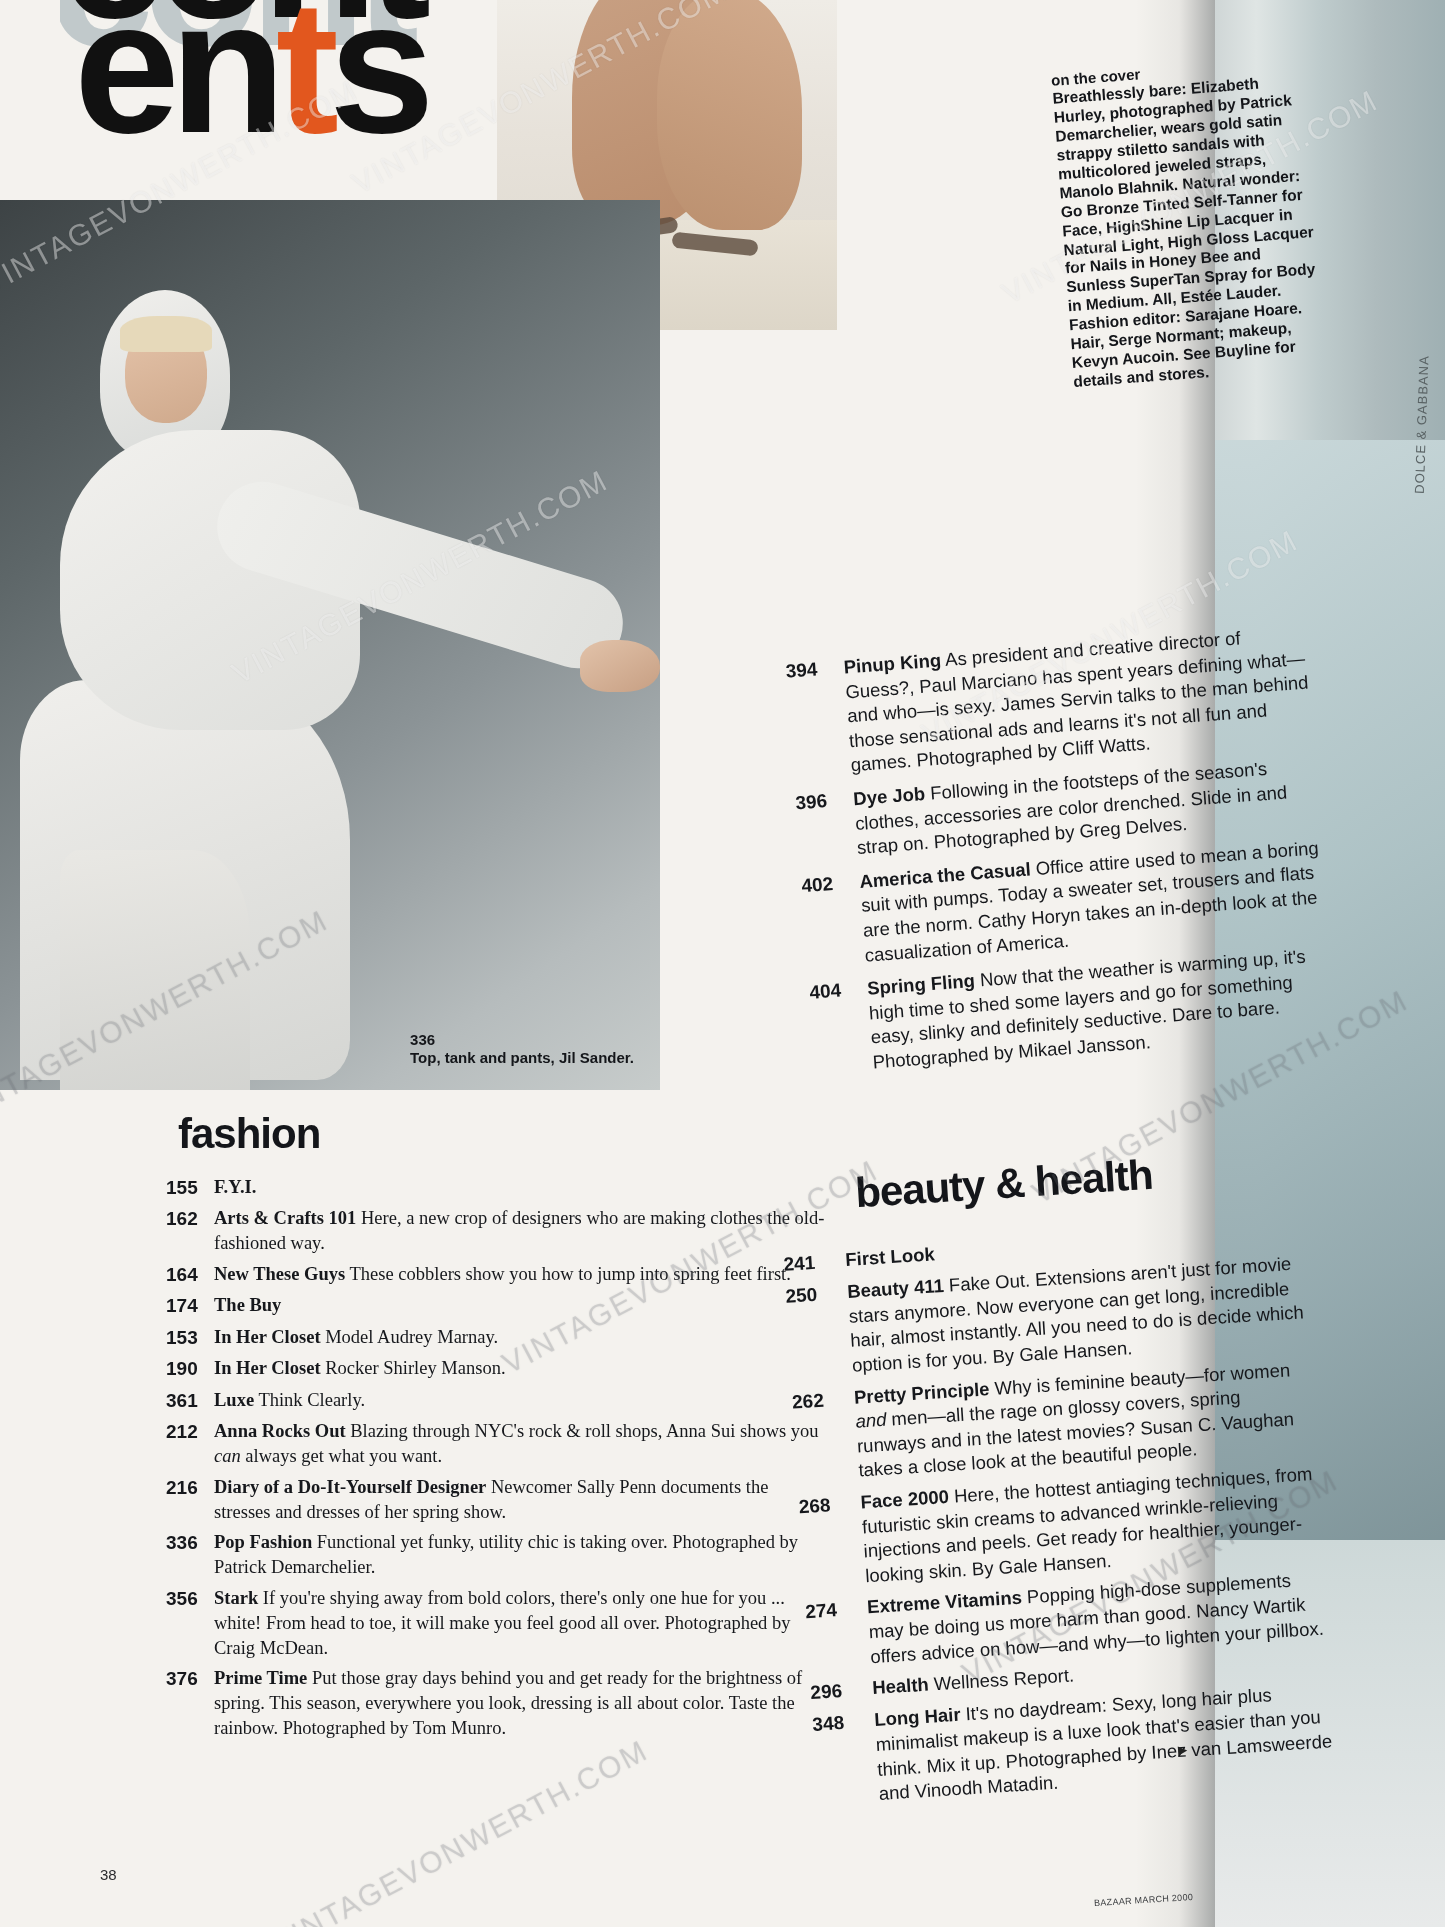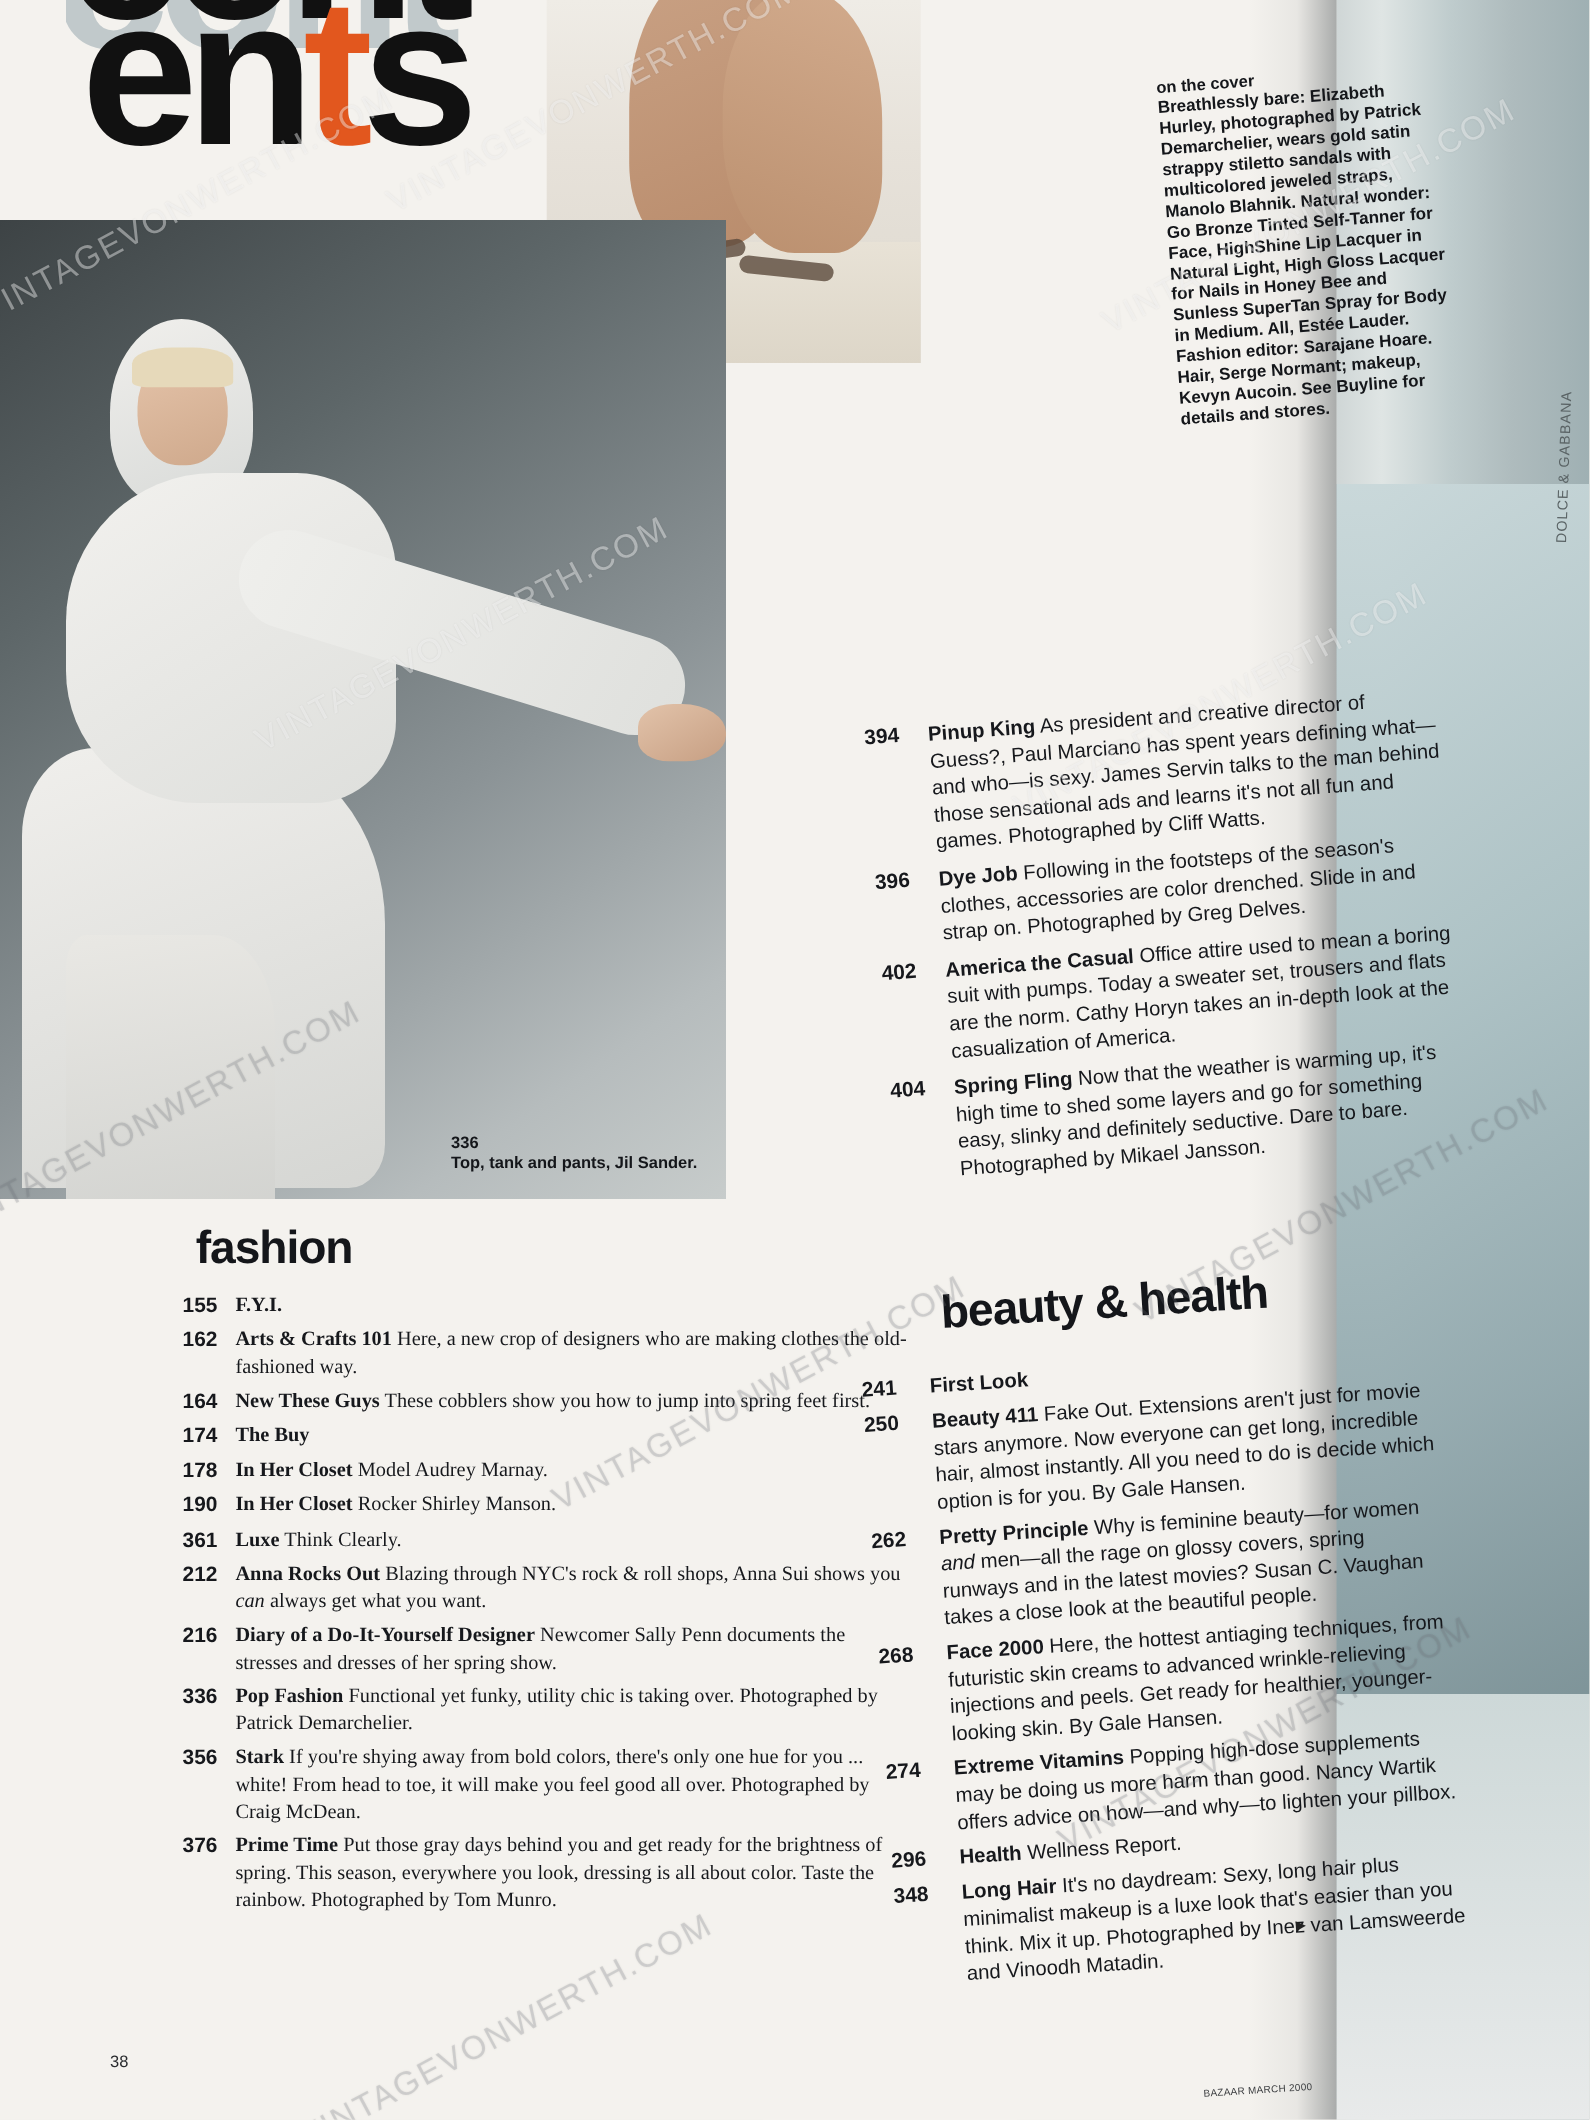--- a/index.html
+++ b/index.html
@@ -284,21 +284,21 @@
       </div>
     <div class="f-row">
         <div class="f-num">164</div>
         <div class="f-txt"><b>New These Guys</b><span> These cobblers show you how to jump into spring feet first.</span></div>
       </div>
     <div class="f-row">
         <div class="f-num">174</div>
         <div class="f-txt"><b>The Buy</b><span></span></div>
       </div>
     <div class="f-row">
-        <div class="f-num">178</div>
+        <div class="f-num">153</div>
         <div class="f-txt"><b>In Her Closet</b><span> Model Audrey Marnay.</span></div>
       </div>
     <div class="f-row">
         <div class="f-num">190</div>
         <div class="f-txt"><b>In Her Closet</b><span> Rocker Shirley Manson.</span></div>
       </div>
     <div class="f-row">
         <div class="f-num">361</div>
         <div class="f-txt"><b>Luxe</b><span> Think Clearly.</span></div>
       </div>

